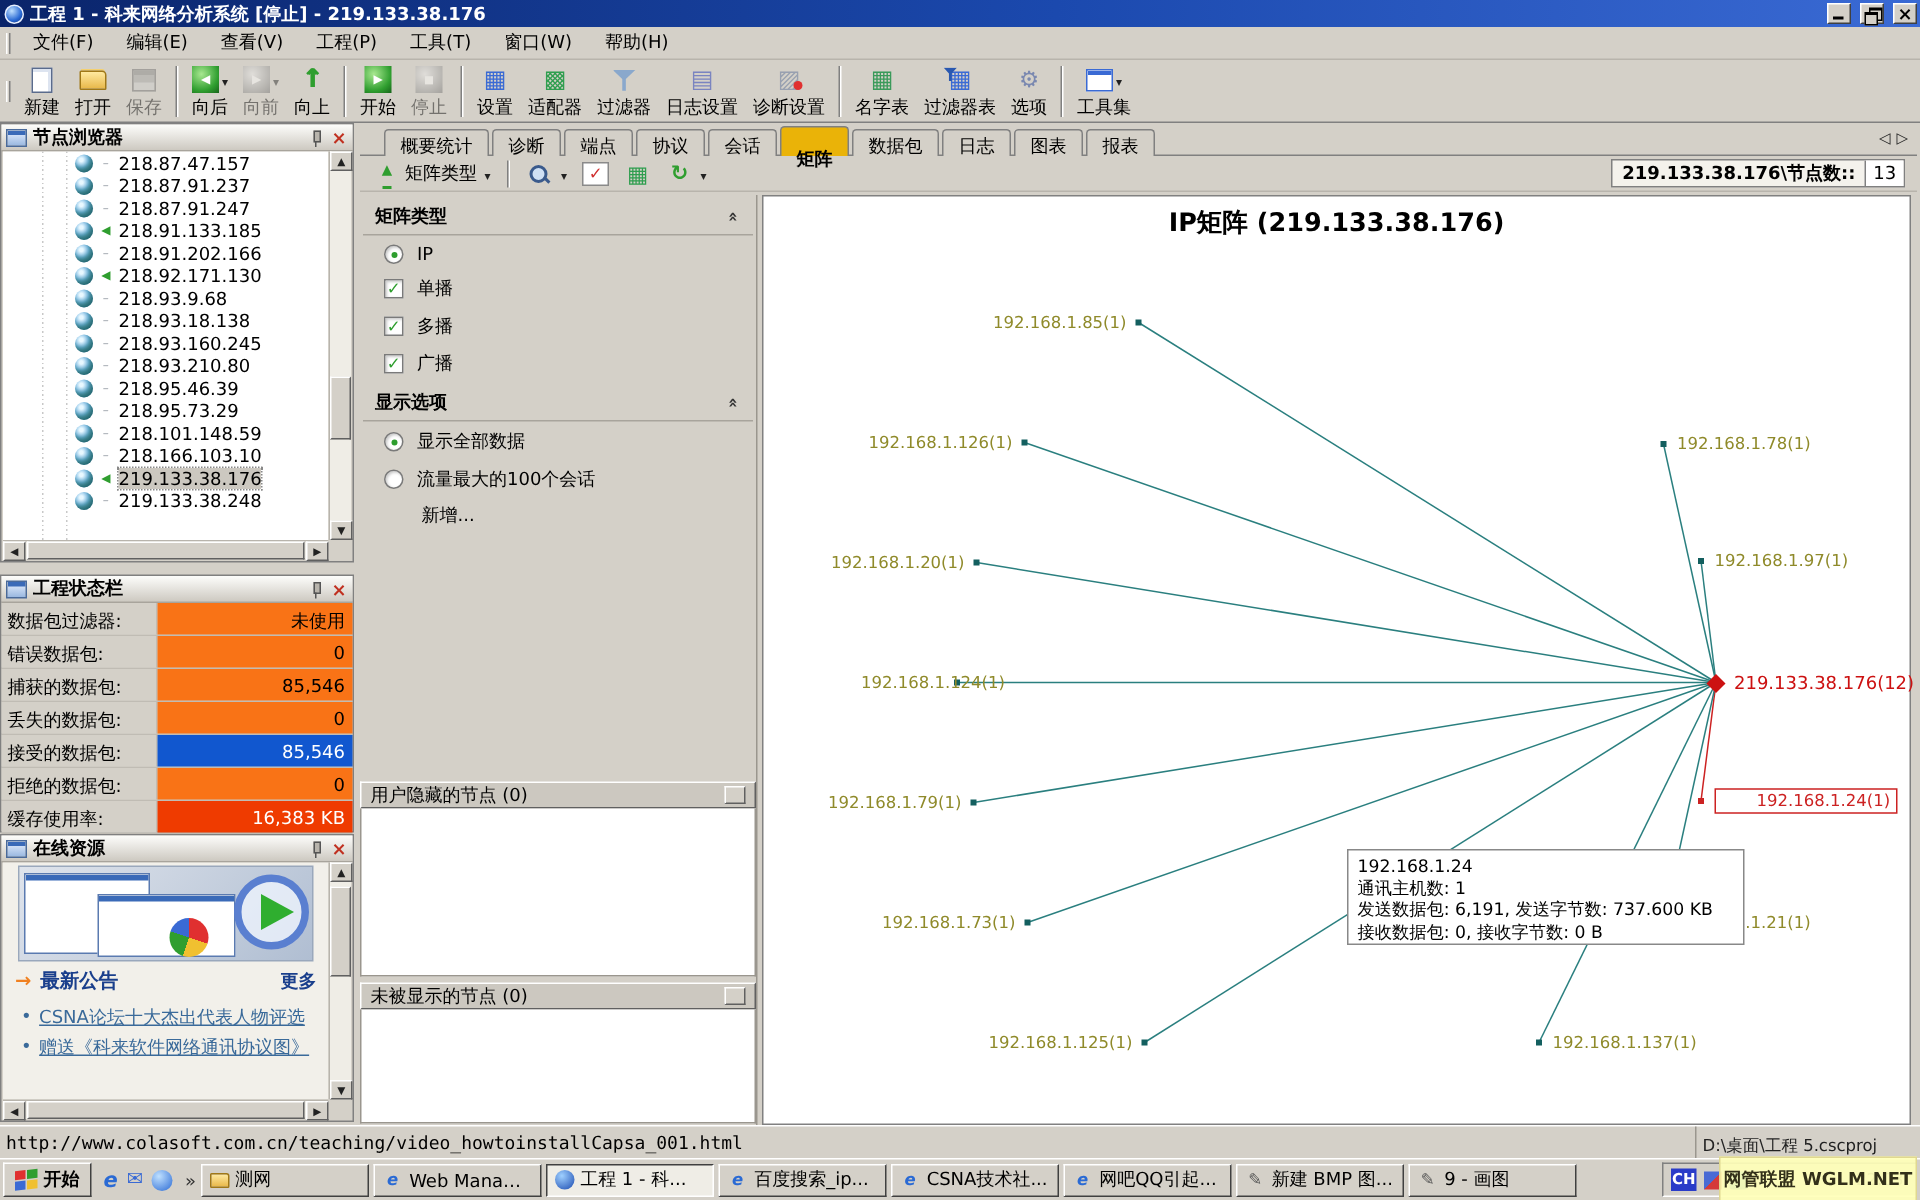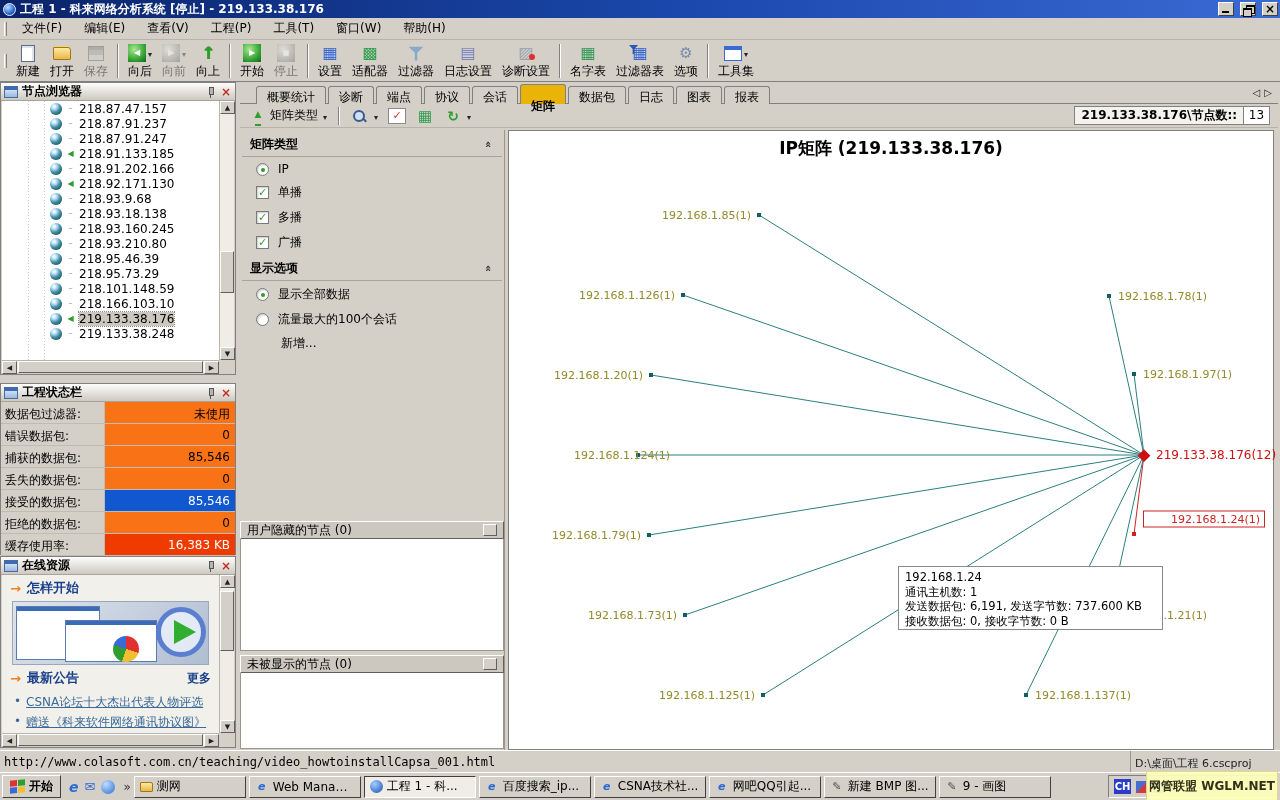--- a/index.html
+++ b/index.html
@@ -486,24 +486,20 @@
   </div>
 
   <div id="online-res" class="dock-panel">
     <div class="panel-h">
       <span class="ph-ico"></span>
       <span class="ph-title">在线资源</span>
       <span class="pin"></span>
       <span class="close-x"></span>
     </div>
     <div class="or-body">
-      <div class="or-sec">
-        <span class="or-arrow"></span>
-        <span>怎样开始</span>
-      </div>
       <div class="thumb">
         <span class="mw mw1"></span>
         <span class="mw mw2"></span>
         <span class="pie"></span>
         <span class="play"></span>
       </div>
       <div class="or-sec">
         <span class="or-arrow"></span>
         <span>最新公告</span>
         <span class="or-more">更多</span>
@@ -649,39 +645,39 @@
           <rect x="631" y="320" width="9" height="9" fill="#cc1111" transform="rotate(45 635 324)"></rect>
         </svg>
       <div class="gtitle">IP矩阵 (219.133.38.176)</div>
     <div class="gl left" style="left: 242px; top: 84px;">192.168.1.85(1)</div>
         <div class="gl left" style="left: 166px; top: 164px;">192.168.1.126(1)</div>
         <div class="gl right" style="left: 609px; top: 165px;">192.168.1.78(1)</div>
         <div class="gl left" style="left: 134px; top: 244px;">192.168.1.20(1)</div>
         <div class="gl right" style="left: 634px; top: 243px;">192.168.1.97(1)</div>
         <div class="gl left" style="left: 121px; top: 324px; margin-left: 40px;">192.168.1.124(1)</div>
         <div class="gl left" style="left: 132px; top: 404px;">192.168.1.79(1)</div>
-        <div class="gl right red boxed" style="left: 634px; top: 388px; padding-left: 27px;">192.168.1.24(1)</div>
+        <div class="gl right red boxed" style="left: 634px; top: 403px; padding-left: 27px;">192.168.1.24(1)</div>
         <div class="gl left" style="left: 168px; top: 484px;">192.168.1.73(1)</div>
         <div class="gl right" style="left: 609px; top: 484px;">192.168.1.21(1)</div>
         <div class="gl left" style="left: 246px; top: 564px;">192.168.1.125(1)</div>
         <div class="gl right" style="left: 526px; top: 564px;">192.168.1.137(1)</div>
         <div class="gl right red center-label" style="left: 647px; top: 324px;">219.133.38.176(12)</div>
         <div class="gtooltip" style="left: 389px; top: 435px; width: 265px; height: 64px;">
           <div>192.168.1.24</div>
           <div>通讯主机数: 1</div>
           <div>发送数据包: 6,191, 发送字节数: 737.600 KB</div>
           <div>接收数据包: 0, 接收字节数: 0  B</div>
         </div>
       </div>
   </div>
 </div>
 
 <div id="statusbar">
   <div class="sb-left">http://www.colasoft.com.cn/teaching/video_howtoinstallCapsa_001.html</div>
-  <div class="sb-right">D:\桌面\工程 6.cscproj</div>
+  <div class="sb-right">D:\桌面\工程 5.cscproj</div>
 </div>
 
 <div id="taskbar">
   <div class="start">
     <span class="winflag">
         <i></i>
         <i></i>
         <i></i>
         <i></i>
       </span>

